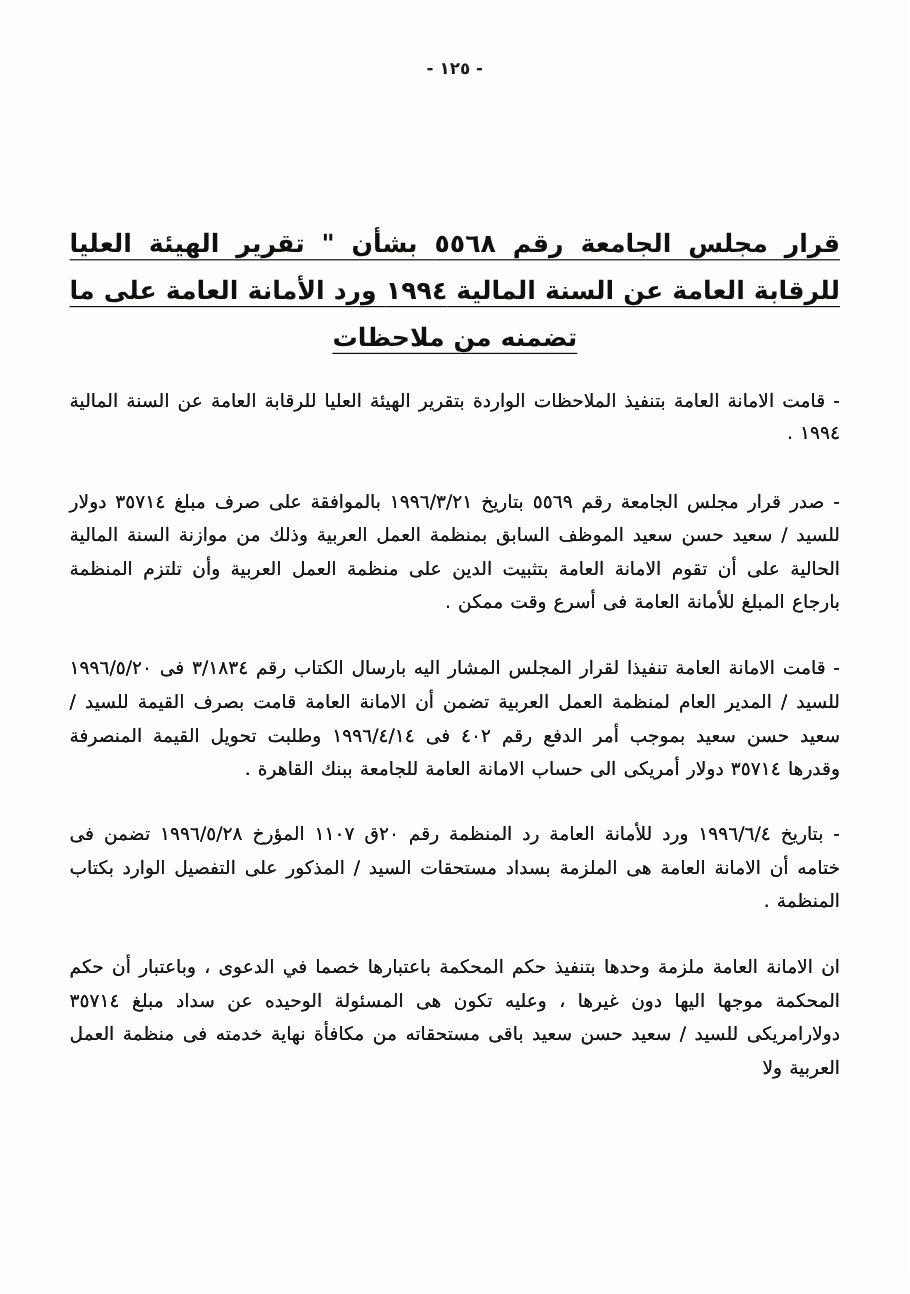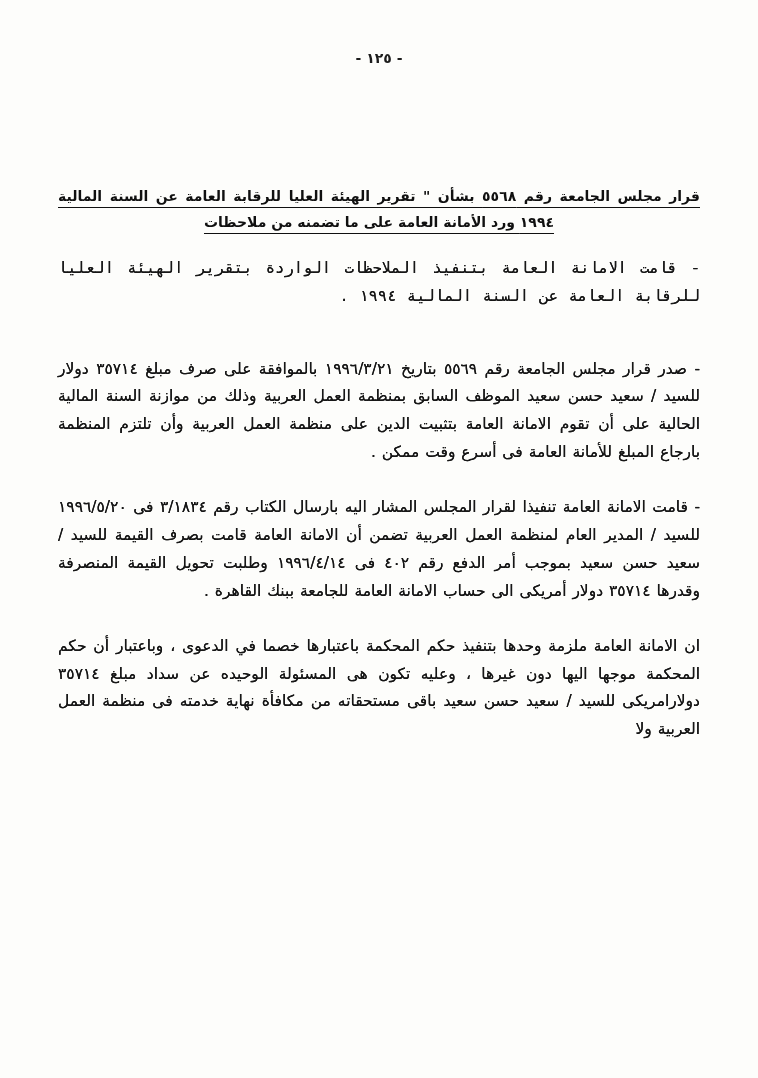--- a/index.html
+++ b/index.html
@@ -25,21 +25,21 @@
     letter-spacing:3px;
     color:#1c1c1c;
   }
   .content{
     position:absolute;
     top:184px;
     right:58px;
     width:642px;
   }
   .heading{
-    font-size:14px;
+    font-size:21px;
     font-weight:bold;
     line-height:1.85;
     text-align:justify;
     text-align-last:center;
     text-decoration:underline;
     text-decoration-thickness:1.2px;
     text-underline-offset:6px;
     margin:0 0 20px 0;
     color:#101010;
   }
@@ -49,22 +49,21 @@
   .para{
     font-size:15.5px;
     line-height:1.8;
     text-align:justify;
     margin:0 0 27px 0;
     color:#161616;
     text-shadow:0 0 .45px #161616;
     word-spacing:1px;
   }
   .para.wide-gap{
-    margin-bottom:44px;
-    font-family:Liberation Mono, monospace;
+    margin-bottom:29px;
   }
   .para.opinion{
     margin-bottom:4px;
   }
 </style>
 </head>
 <body>
 
 <div class="page">
 
@@ -74,18 +73,19 @@
 
     <h2 class="heading">قرار مجلس الجامعة رقم ٥٥٦٨ بشأن " تقرير الهيئة العليا للرقابة العامة عن السنة المالية ١٩٩٤ ورد الأمانة العامة على ما تضمنه من ملاحظات</h2>
 
     <p class="para wide-gap">- قامت الامانة العامة بتنفيذ الملاحظات الواردة بتقرير الهيئة العليا للرقابة العامة عن السنة المالية ١٩٩٤ .</p>
 
 
     <p class="para">- صدر قرار مجلس الجامعة رقم ٥٥٦٩ بتاريخ ١٩٩٦/٣/٢١ بالموافقة على صرف مبلغ ٣٥٧١٤ دولار للسيد / سعيد حسن سعيد الموظف السابق بمنظمة العمل العربية وذلك من موازنة السنة المالية الحالية على أن تقوم الامانة العامة بتثبيت الدين على منظمة العمل العربية وأن تلتزم المنظمة بارجاع المبلغ للأمانة العامة فى أسرع وقت ممكن .</p>
 
     <p class="para">- قامت الامانة العامة تنفيذا لقرار المجلس المشار اليه بارسال الكتاب رقم ٣/١٨٣٤ فى ١٩٩٦/٥/٢٠ للسيد / المدير العام لمنظمة العمل العربية تضمن أن الامانة العامة قامت بصرف القيمة للسيد / سعيد حسن سعيد بموجب أمر الدفع رقم ٤٠٢ فى ١٩٩٦/٤/١٤ وطلبت تحويل القيمة المنصرفة وقدرها ٣٥٧١٤ دولار أمريكى الى حساب الامانة العامة للجامعة ببنك القاهرة .</p>
 
+    <p class="para">- بتاريخ ١٩٩٦/٦/٤ ورد للأمانة العامة رد المنظمة رقم ٢٠ق ١١٠٧ المؤرخ ١٩٩٦/٥/٢٨ تضمن فى ختامه أن الامانة العامة هى الملزمة بسداد مستحقات السيد / المذكور على التفصيل الوارد بكتاب المنظمة .</p>
 
 
     <p class="para opinion">ان الامانة العامة ملزمة وحدها بتنفيذ حكم المحكمة باعتبارها خصما في الدعوى ، وباعتبار أن حكم المحكمة موجها اليها دون غيرها ، وعليه تكون هى المسئولة الوحيده عن سداد مبلغ ٣٥٧١٤ دولارامريكى للسيد / سعيد حسن سعيد باقى مستحقاته من مكافأة نهاية خدمته فى منظمة العمل العربية ولا</p>
 
   </div>
 </div>
 
 </body></html>

